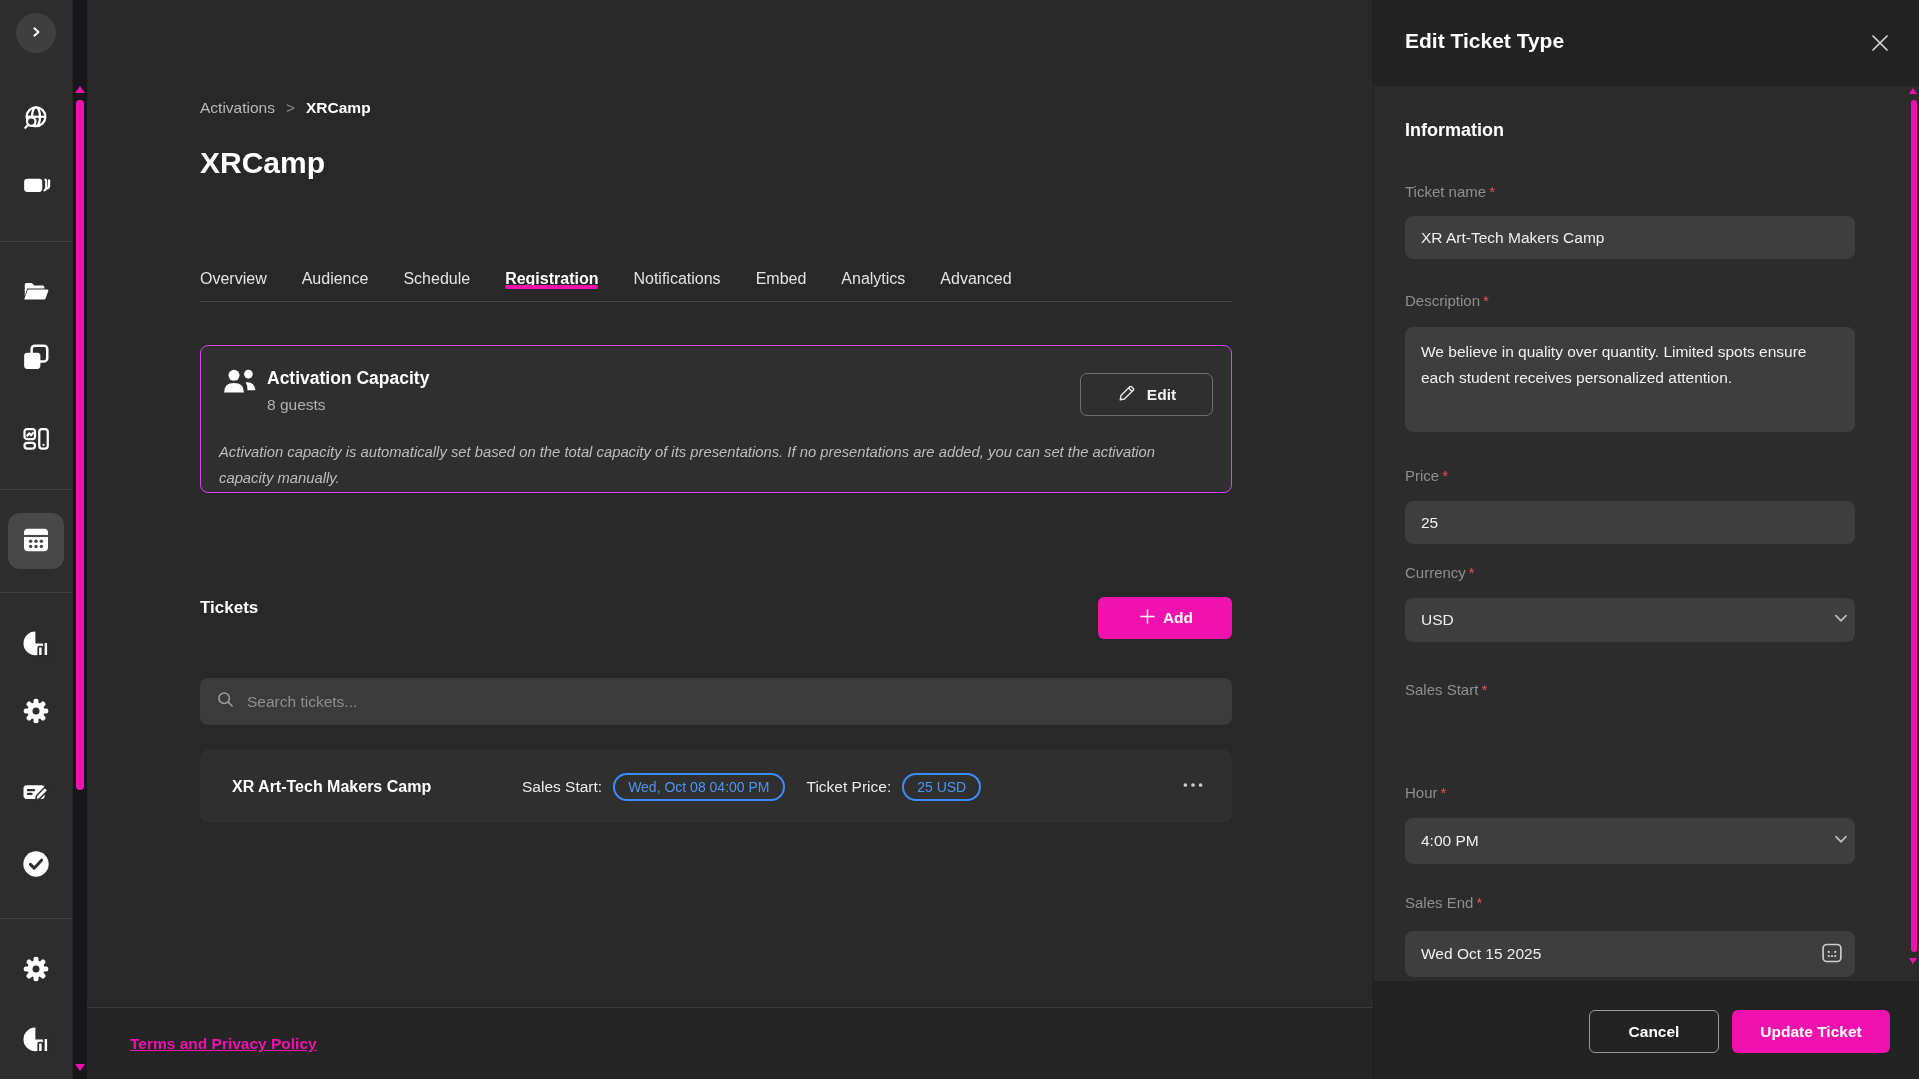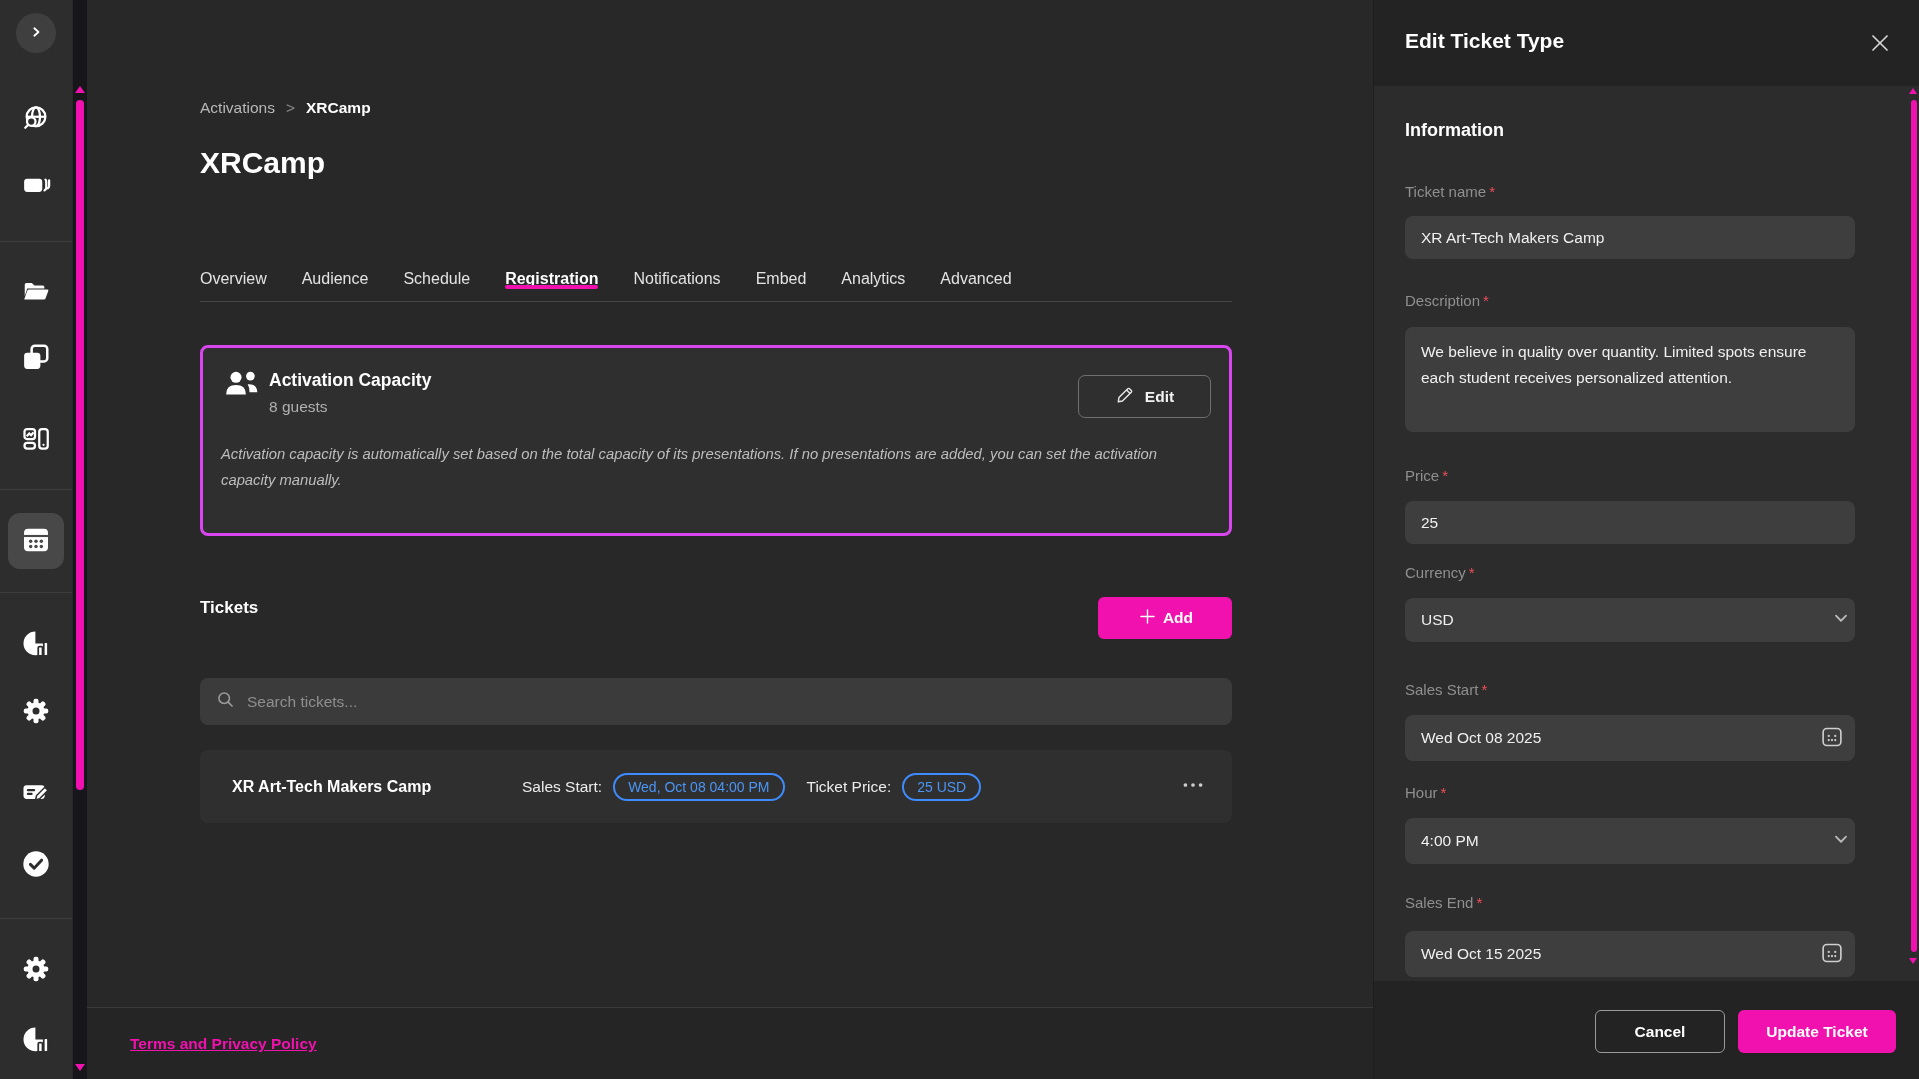--- a/index.html
+++ b/index.html
@@ -37,21 +37,21 @@
   .breadcrumb{position:absolute;left:200px;top:99px;font-size:15.5px;color:#b8b8b8;display:flex;gap:11px;align-items:center;}
   .crumb-sep{color:#8d8d8d;}
   .crumb-current{color:#fff;font-weight:700;}
   .page-title{position:absolute;left:200px;top:146px;font-size:30px;font-weight:700;color:#fff;}
 
   .tabs{position:absolute;left:200px;top:256px;width:1032px;height:46px;border-bottom:1px solid #454545;display:flex;gap:35px;align-items:center;}
   .tab{font-size:16px;color:#e3e3e3;position:relative;display:flex;align-items:center;background:none;border:none;}
   .tab.active{font-weight:700;color:#fff;}
   .tab.active::after{content:"";position:absolute;left:0;right:0;bottom:-1px;height:4px;background:var(--accent);border-radius:2px;}
 
-  .cap-card{position:absolute;left:200px;top:345px;width:1032px;height:191px;background:var(--card-bg);border:3px solid #d946ef;border-radius:8px;}
+  .cap-card{position:absolute;left:200px;top:345px;width:1032px;height:148px;background:var(--card-bg);border:1px solid #d946ef;border-radius:8px;}
   .cap-icon{position:absolute;left:18px;top:17px;}
   .cap-title{position:absolute;left:66px;top:22px;font-size:17.5px;font-weight:700;color:#fff;}
   .cap-sub{position:absolute;left:66px;top:50px;font-size:15.5px;color:#b0b0b0;}
   .edit-btn{position:absolute;right:18px;top:27px;width:133px;height:43px;border:1px solid #6f6f6f;border-radius:7px;background:transparent;color:#f2f2f2;font-size:15.5px;font-weight:600;display:flex;align-items:center;justify-content:center;gap:9px;}
   .cap-note{position:absolute;left:18px;top:93px;width:988px;font-style:italic;font-size:14.8px;color:#bdbdbd;line-height:1.78;}
 
   .tickets-heading{position:absolute;left:200px;top:598px;font-size:17px;font-weight:700;color:#fff;}
   .add-btn{position:absolute;left:1098px;top:597px;width:134px;height:42px;background:var(--accent);border:none;border-radius:6px;color:#fff;font-weight:700;font-size:15.5px;display:flex;align-items:center;justify-content:center;gap:5px;}
 
   .search-wrap{position:absolute;left:200px;top:678px;width:1032px;height:47px;background:#3b3b3b;border-radius:8px;display:flex;align-items:center;padding:0 15px;gap:11px;}
@@ -76,21 +76,21 @@
 
   .section-heading{position:absolute;left:31px;top:120px;font-size:18px;font-weight:700;color:#fff;}
   .flabel{position:absolute;left:31px;font-size:15px;color:#8f8f8f;}
   .req{color:#ee4f5a;margin-left:3px;}
   .ftext{position:absolute;left:31px;width:450px;height:43px;background:var(--field-bg);border:none;outline:none;border-radius:8px;color:#f0f0f0;font-size:15.5px;padding:0 16px;}
   .ftextarea{position:absolute;left:31px;width:450px;height:105px;background:var(--field-bg);border:none;outline:none;border-radius:8px;color:#f0f0f0;font-size:15.5px;padding:12px 46px 12px 16px;line-height:1.68;resize:none;overflow:hidden;}
   .fselect{position:absolute;left:31px;width:450px;height:44px;background:var(--field-bg);border:none;border-radius:8px;color:#f0f0f0;font-size:15.5px;display:flex;align-items:center;justify-content:space-between;padding:0 3px 0 16px;}
   .fdate{position:absolute;left:31px;width:450px;height:46px;background:var(--field-bg);border:none;border-radius:8px;color:#f0f0f0;font-size:15.5px;display:flex;align-items:center;justify-content:space-between;padding:0 10px 0 16px;}
   .icon-btn{background:none;border:none;display:flex;align-items:center;}
 
-  .panel-footer{position:absolute;left:0;bottom:0;width:546px;height:98px;background:var(--panel-dark);z-index:5;display:flex;align-items:flex-start;justify-content:flex-end;gap:13px;padding:29px 24px 0 0;}
+  .panel-footer{position:absolute;left:0;bottom:0;width:546px;height:98px;background:var(--panel-dark);z-index:5;display:flex;align-items:flex-start;justify-content:flex-end;gap:13px;padding:29px 30px 0 0;}
   .cancel-btn{width:130px;height:43px;border:1px solid #9b9b9b;border-radius:6px;background:transparent;color:#fff;font-weight:700;font-size:15.5px;}
   .update-btn{width:158px;height:43px;background:var(--accent);border:none;border-radius:6px;color:#fff;font-weight:700;font-size:15.5px;}
 
   .panel-thumb{position:absolute;right:2px;top:100px;width:6px;height:852px;background:var(--accent);border-radius:3px;z-index:6;}
   .panel-tri-up{position:absolute;right:2px;top:88px;z-index:6;border-left:4px solid transparent;border-right:4px solid transparent;border-bottom:6px solid var(--accent);width:0;height:0;}
   .panel-tri-down{position:absolute;right:2px;top:958px;z-index:6;border-left:4px solid transparent;border-right:4px solid transparent;border-top:6px solid var(--accent);width:0;height:0;}
 </style>
 </head>
 <body>
 
@@ -384,37 +384,20 @@
     <span>USD</span>
     <span>
       <svg width="22" height="22" viewBox="0 0 24 24" fill="none" stroke="#b9b9b9" stroke-width="2" stroke-linecap="round" stroke-linejoin="round">
           <path d="M6.5 9.5 L12 15 L17.5 9.5"></path>
         </svg>
     </span>
   </div>
 
   <div class="flabel" style="top:681px">
     <span>Sales Start</span><span class="req">*</span>
-  </div>
-  <div class="fdate" style="top:715px">
-    <span>Wed Oct 08 2025</span>
-    <button class="icon-btn">
-      <span>
-        <svg width="26" height="26" viewBox="0 0 24 24" fill="none" stroke="#cfcfcf" stroke-width="1.5">
-            <rect x="3.8" y="4.2" width="16.4" height="15.6" rx="3.5"></rect>
-            <g fill="#cfcfcf" stroke="none">
-              <circle cx="9" cy="11" r="1.05"></circle>
-              <circle cx="15" cy="11" r="1.05"></circle>
-              <circle cx="9" cy="14.8" r="1.05"></circle>
-              <circle cx="12" cy="14.8" r="1.05"></circle>
-              <circle cx="15" cy="14.8" r="1.05"></circle>
-            </g>
-          </svg>
-      </span>
-    </button>
   </div>
 
   <div class="flabel" style="top:784px">
     <span>Hour</span><span class="req">*</span>
   </div>
   <div class="fselect" style="top:818px;height:46px">
     <span>4:00 PM</span>
     <span>
       <svg width="22" height="22" viewBox="0 0 24 24" fill="none" stroke="#b9b9b9" stroke-width="2" stroke-linecap="round" stroke-linejoin="round">
           <path d="M6.5 9.5 L12 15 L17.5 9.5"></path>

